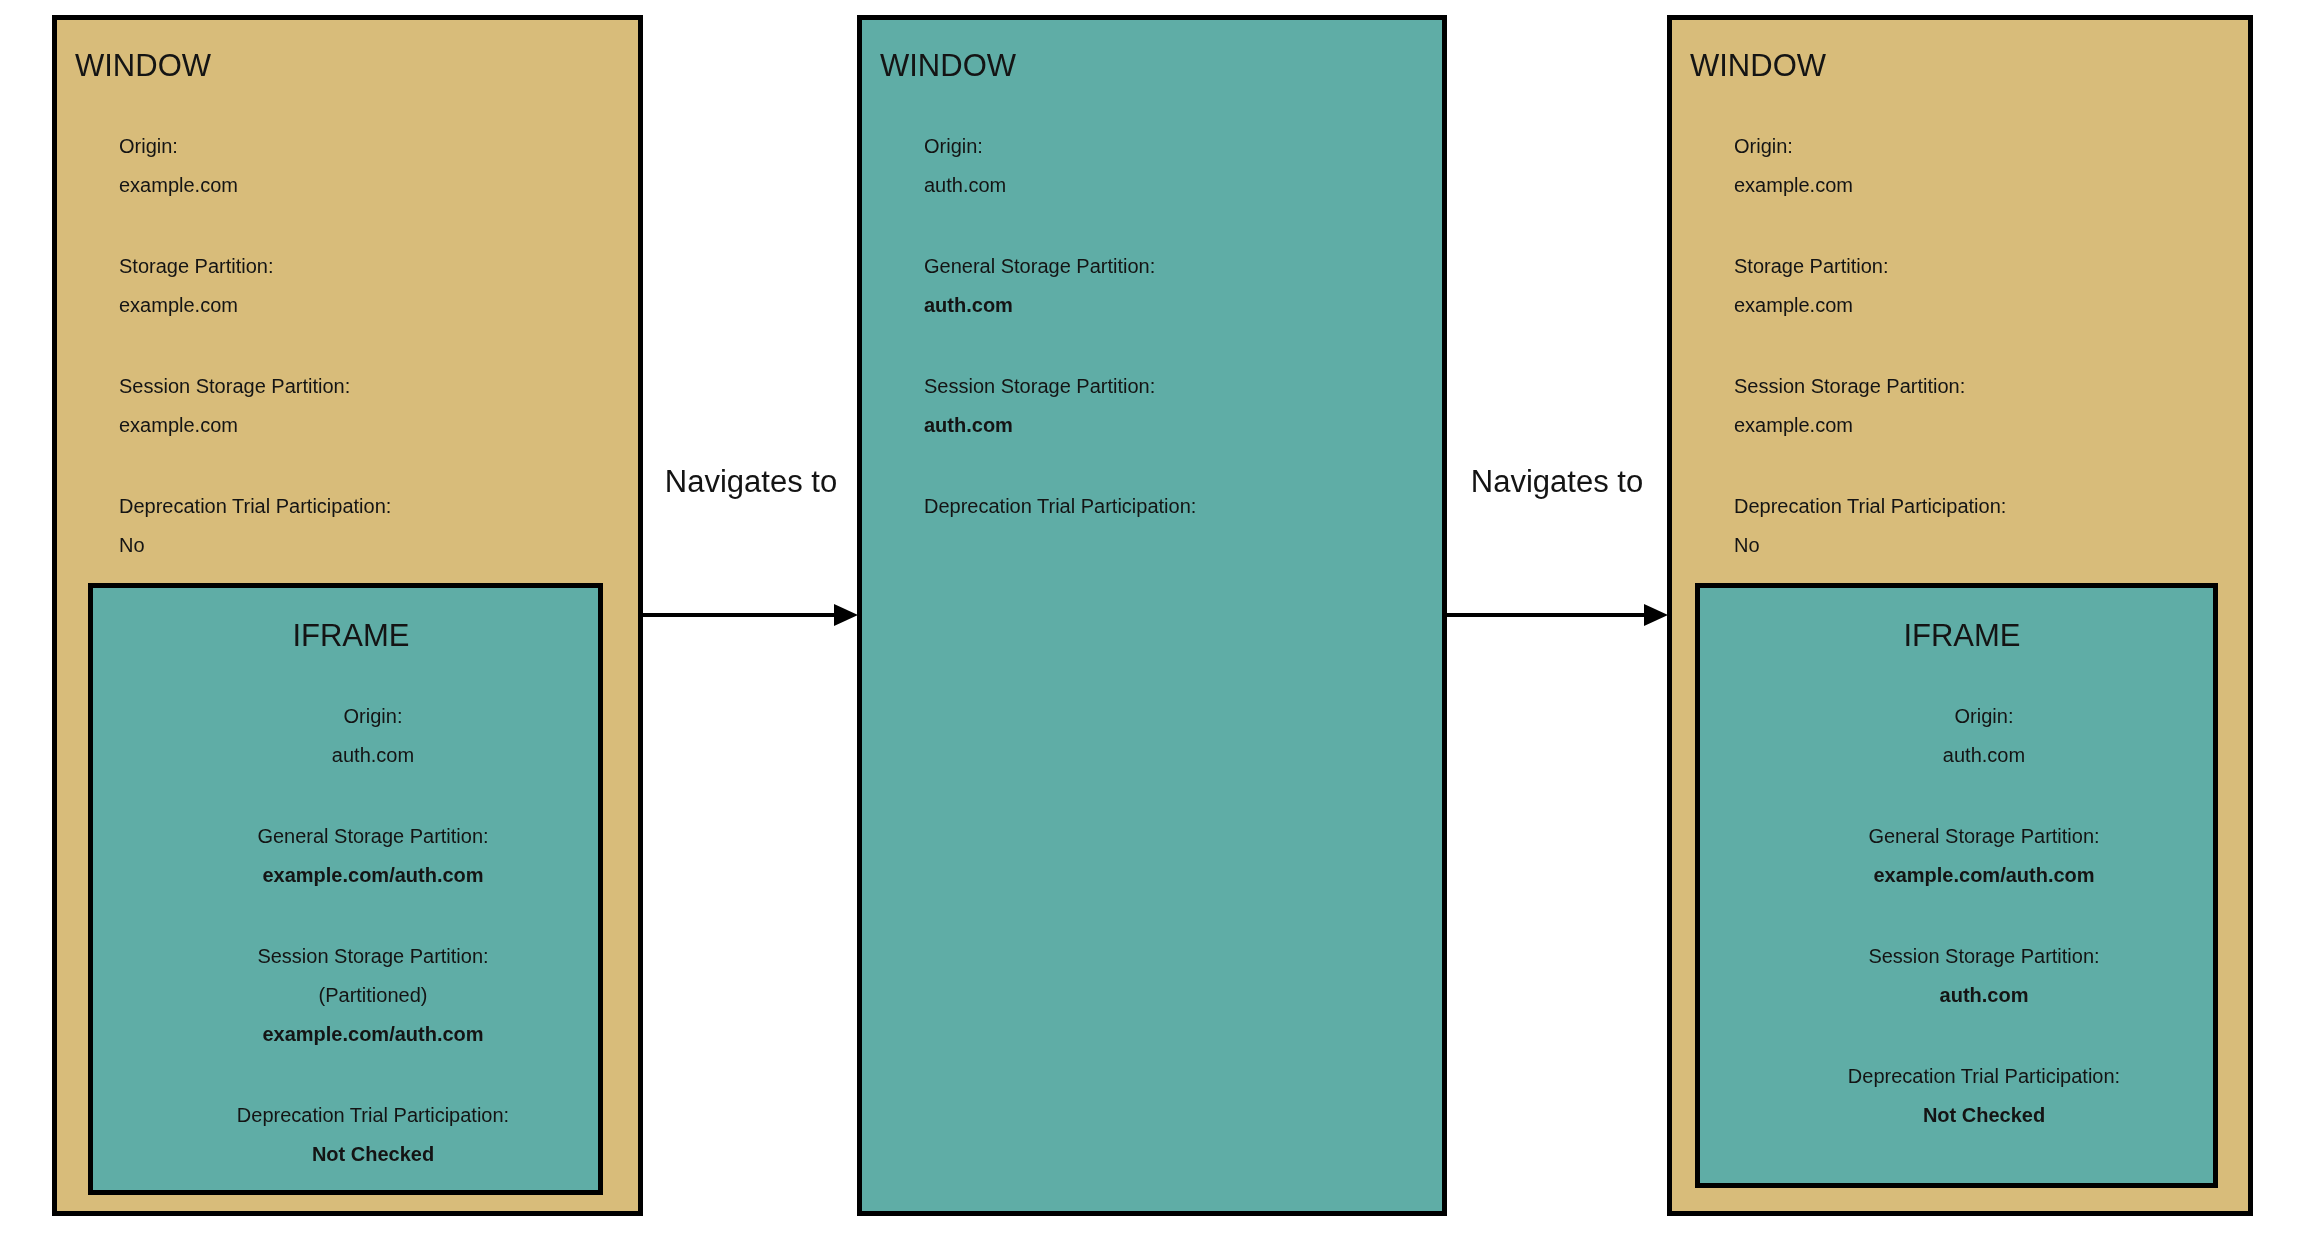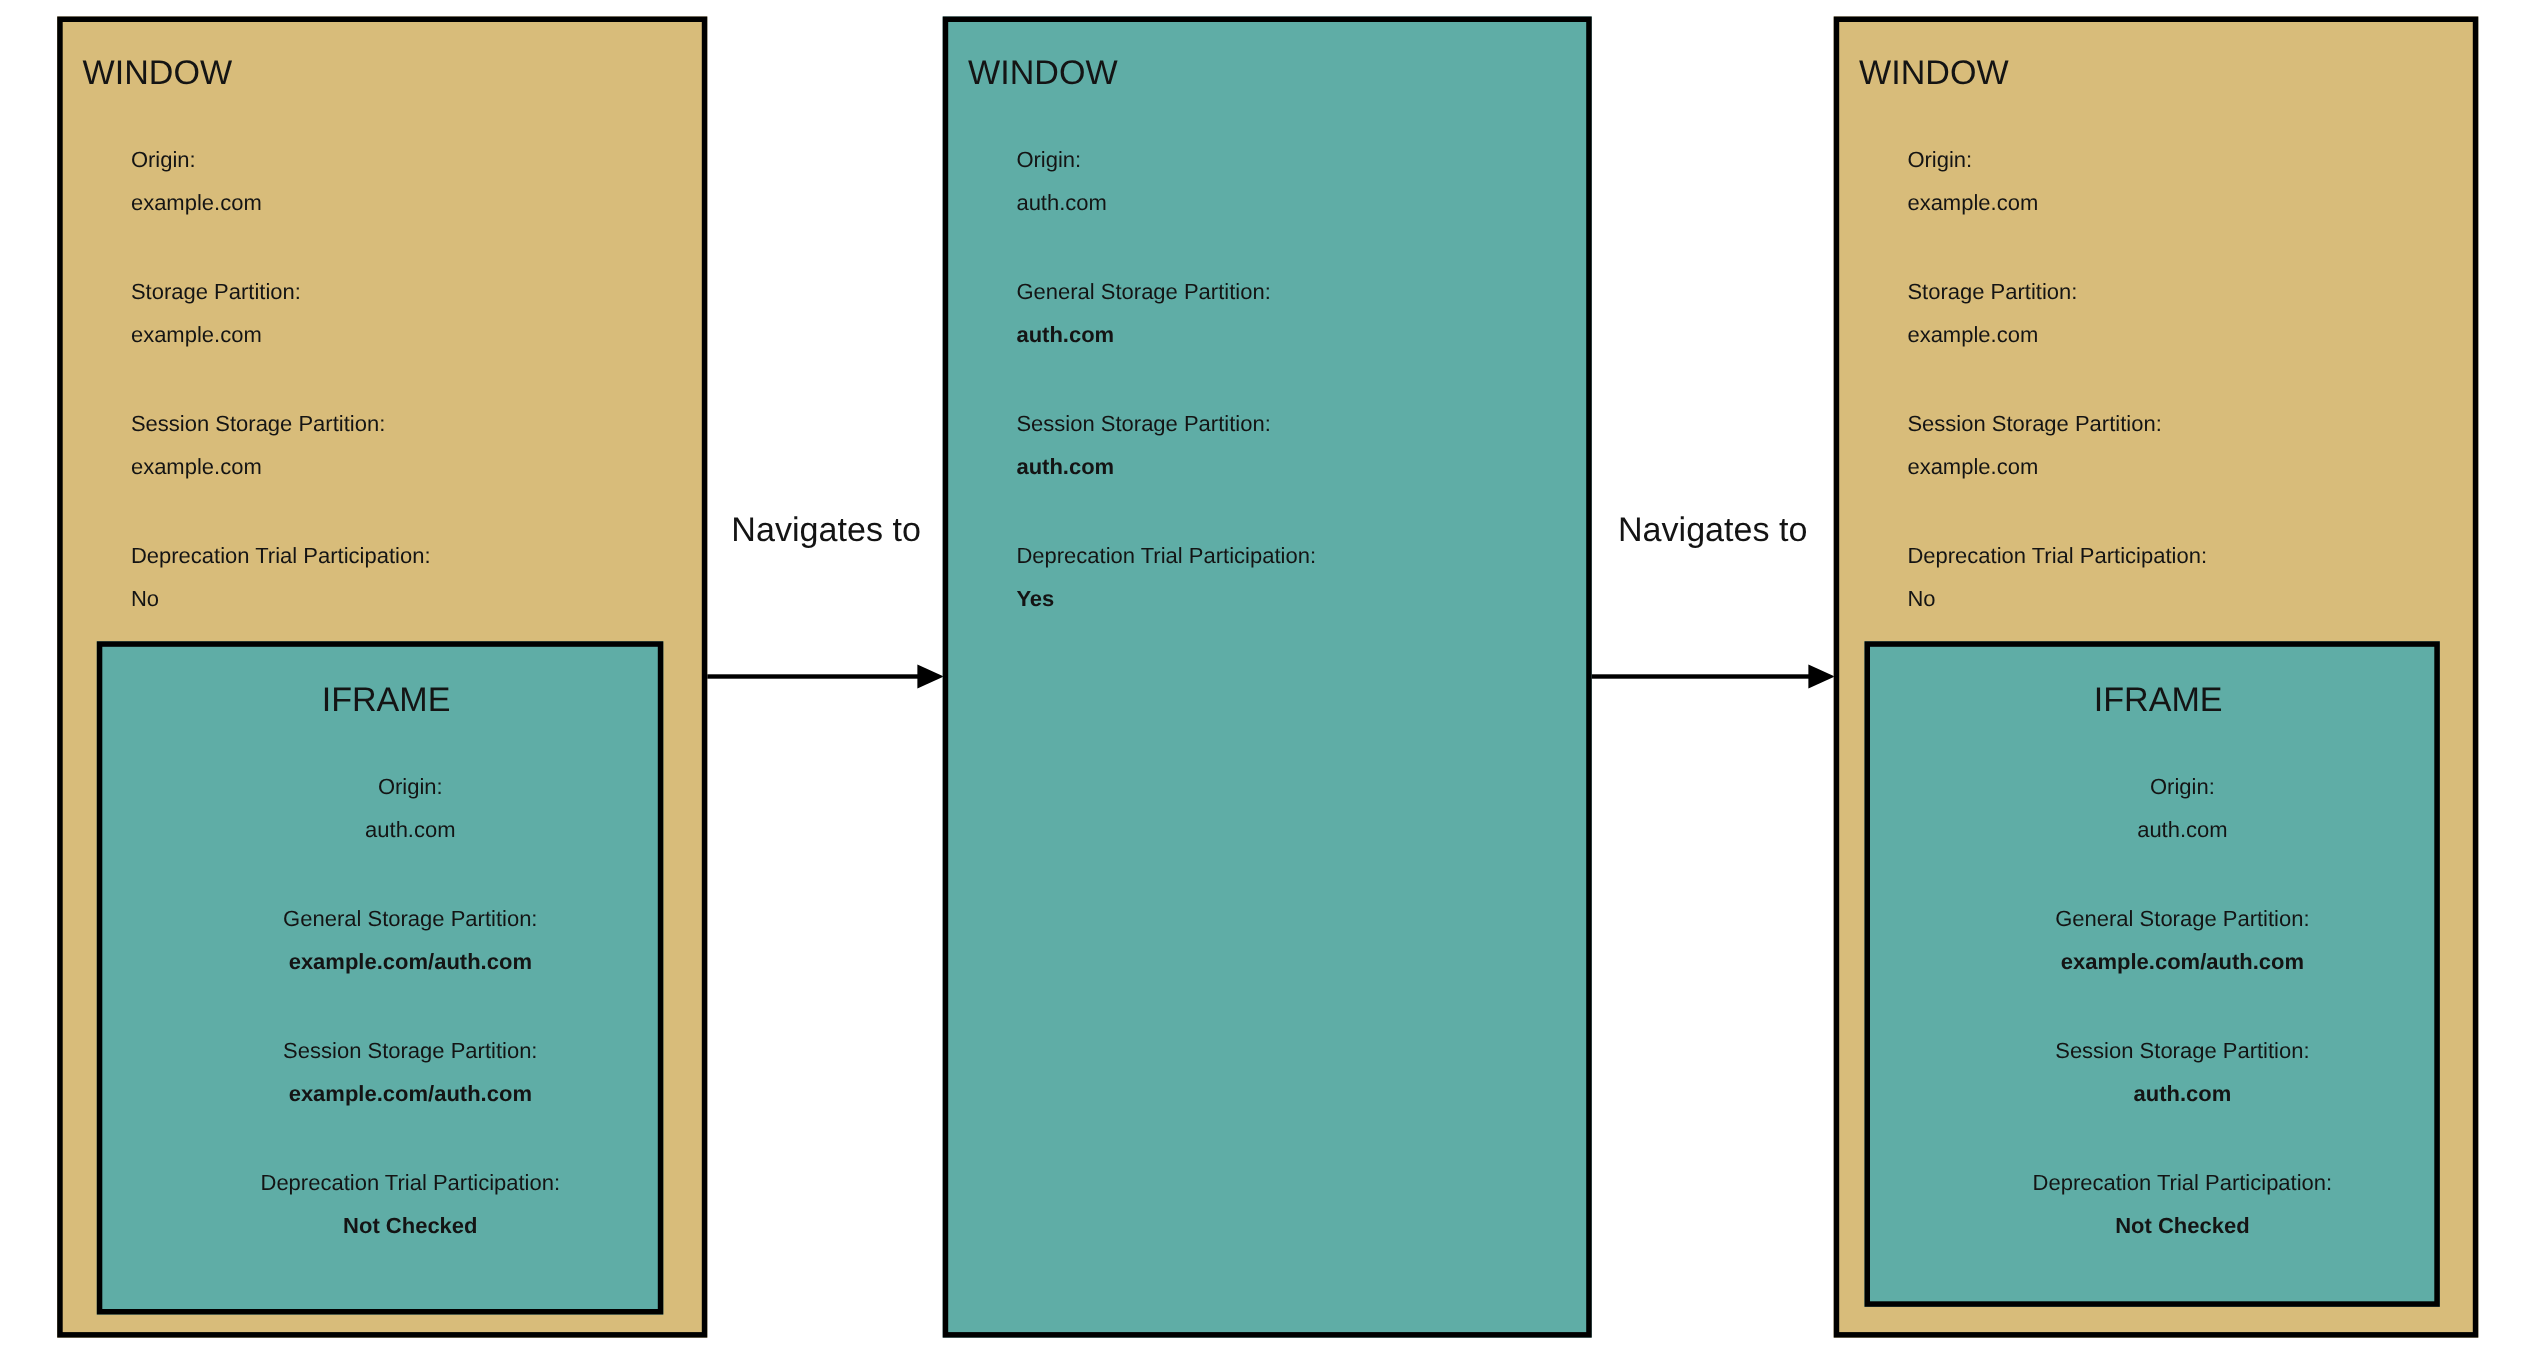--- a/index.html
+++ b/index.html
@@ -110,20 +110,21 @@
     <div class="para">
       <div class="line">Origin:</div>
       <div class="line">auth.com</div>
     </div>
     <div class="para">
       <div class="line">General Storage Partition:</div>
       <div class="line bold">example.com/auth.com</div>
     </div>
     <div class="para">
       <div class="line">Session Storage Partition:</div>
+      <div class="line">(Partitioned)</div>
       <div class="line bold">example.com/auth.com</div>
     </div>
     <div class="para">
       <div class="line">Deprecation Trial Participation:</div>
       <div class="line bold">Not Checked</div>
     </div>
   </div>
 
   <div class="arrow-line" id="arrow-line-0"></div>
   <div class="arrow-head" id="arrow-head-0"></div>
@@ -138,21 +139,20 @@
     <div class="para">
       <div class="line">General Storage Partition:</div>
       <div class="line bold">auth.com</div>
     </div>
     <div class="para">
       <div class="line">Session Storage Partition:</div>
       <div class="line bold">auth.com</div>
     </div>
     <div class="para">
       <div class="line">Deprecation Trial Participation:</div>
-      <div class="line bold">Yes</div>
     </div>
   </div>
 
   <div class="arrow-line" id="arrow-line-1"></div>
   <div class="arrow-head" id="arrow-head-1"></div>
   <div class="nav-label" id="nav-label-1">Navigates to</div>
 
   <div class="win tan" id="win2">
     <div class="title">WINDOW</div>
     <div class="para">

